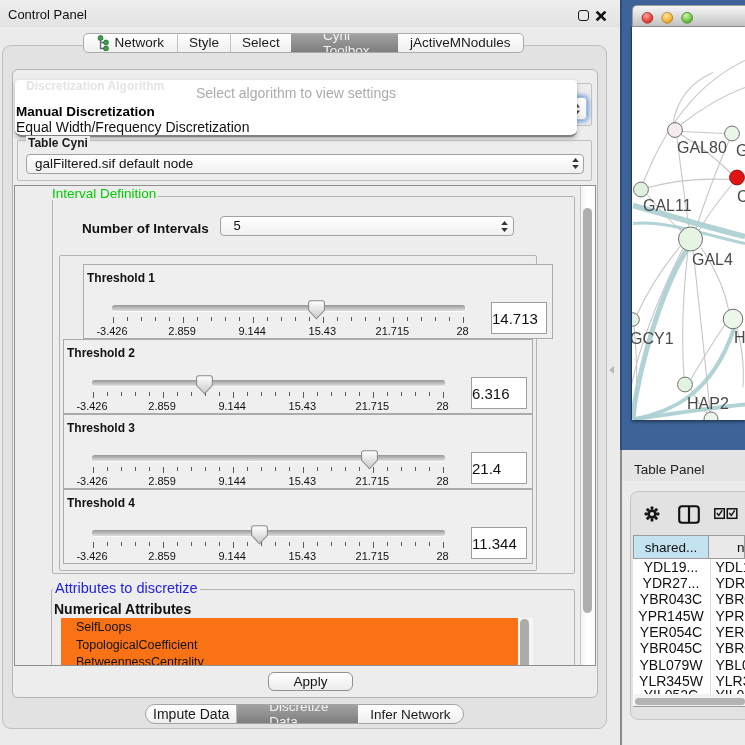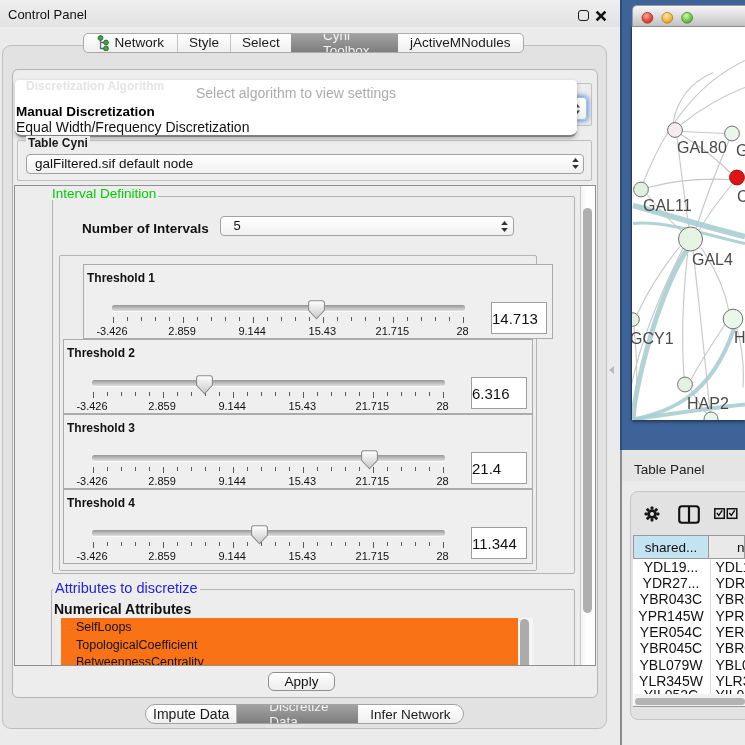--- a/index.html
+++ b/index.html
@@ -294,21 +294,21 @@
     <div style="position:absolute;left:15px;top:37px;font-size:12.5px;color:#111;">BetweennessCentrality</div>
     </div>
     <div class="abs" style="left:503px;top:432px;width:15px;height:60px;background:#F6F6F6;"></div>
     <div class="abs" style="left:504.5px;top:433px;width:9.5px;height:58px;border-radius:4.7px;background:#ABABAB;">
   </div>
 
   <div class="abs" style="left:565px;top:0;width:16px;height:481px;background:linear-gradient(90deg,#f2f2f2,#ffffff 40%,#fafafa);border-left:1px solid #C8C8C8;"></div>
   <div class="abs" style="left:568px;top:22px;width:9px;height:405px;border-radius:4.5px;background:#AFAFAF;"></div>
 </div>
 
-<div class="abs" style="left:268px;top:672px;width:67px;height:18.5px;background:linear-gradient(180deg,#ffffff,#ececec);border:1px solid #909090;border-radius:6px;text-align:center;font-size:13.5px;color:#111;line-height:17px;">Apply</div>
+<div class="abs" style="left:268px;top:672px;width:85px;height:18.5px;background:linear-gradient(180deg,#ffffff,#ececec);border:1px solid #909090;border-radius:6px;text-align:center;font-size:13.5px;color:#111;line-height:17px;">Apply</div>
 
 <div class="abs" style="left:145px;top:704px;width:319px;height:20px;border:1px solid #A3A3A3;border-radius:10px;background:linear-gradient(180deg,#ffffff,#efefef);display:flex;overflow:hidden;">
   <div class="seg" style="width:92px;border-right:1px solid #B5B5B5;font-size:14px;">Impute Data</div>
   <div class="seg segsel" style="width:121px;font-size:13.5px;">Discretize Data</div>
   <div class="seg" style="width:106px;font-size:13.5px;">Infer Network</div>
 </div>
 
 <div class="abs" style="left:609px;top:366px;width:0;height:0;border-top:4px solid transparent;border-bottom:4px solid transparent;border-right:5px solid #B9B9B9;"></div>
 
 <div class="abs" style="left:620px;top:0;width:125px;height:450px;background:#3D6399;border-left:2px solid #2B4C7E;"></div>

